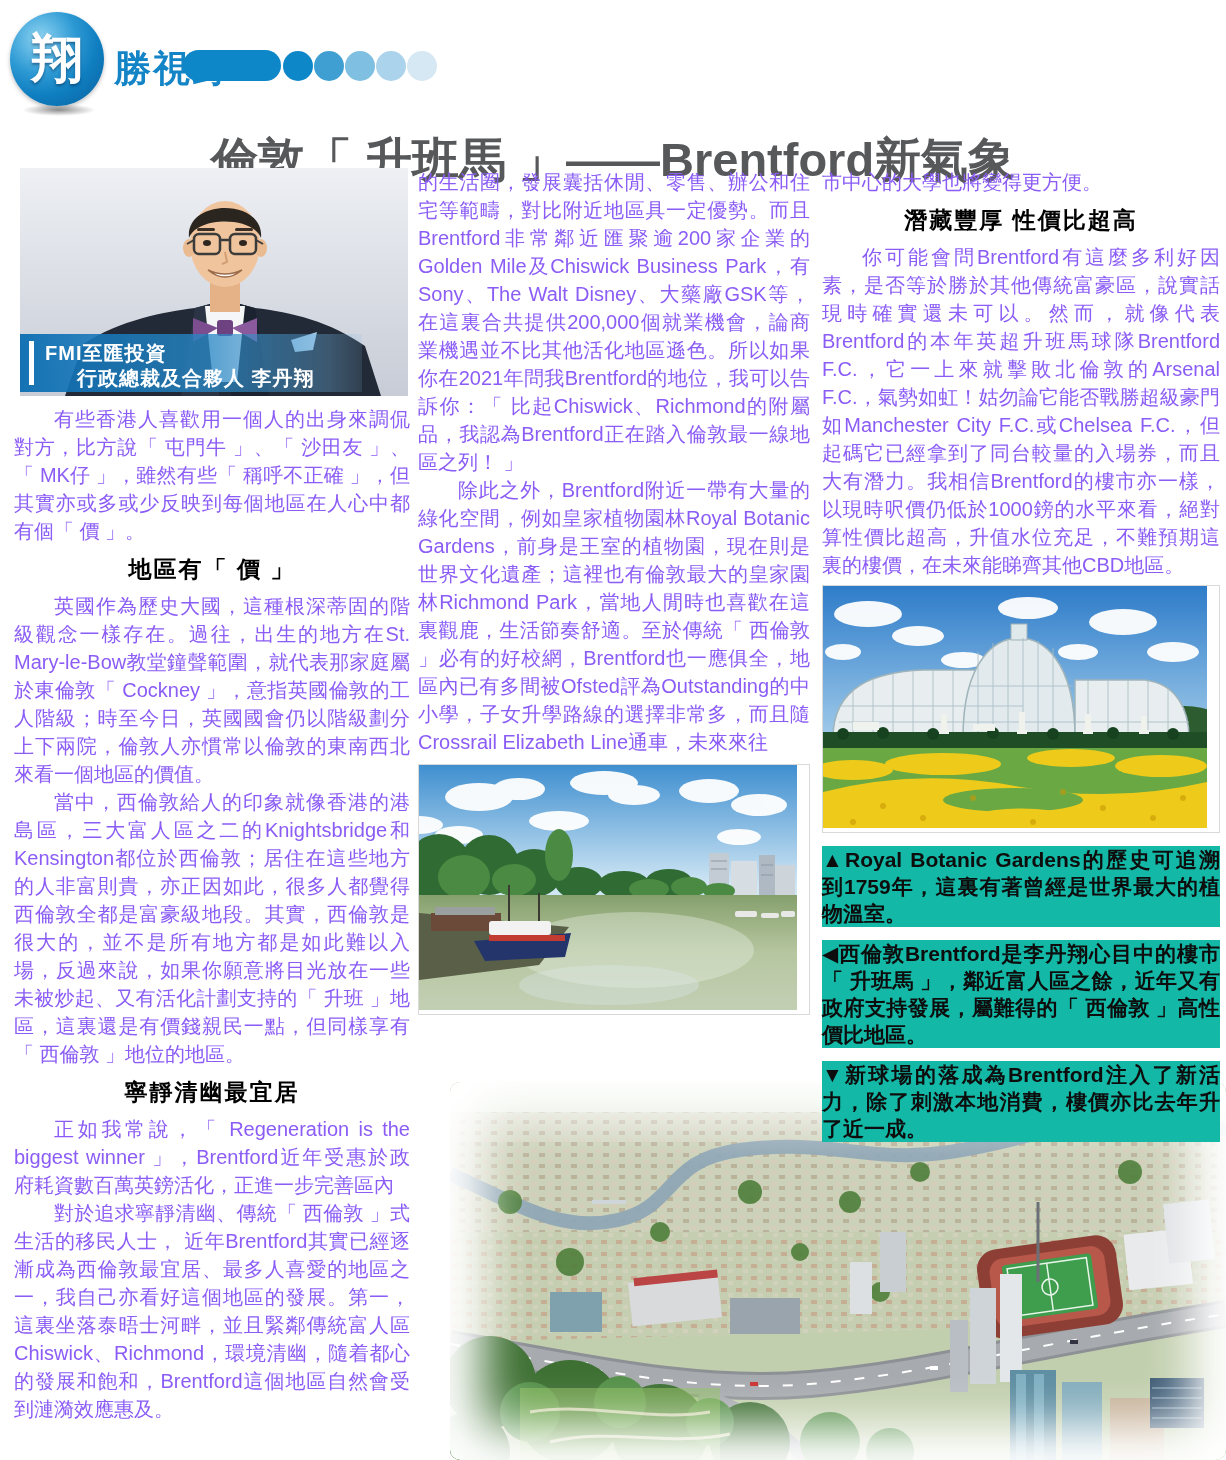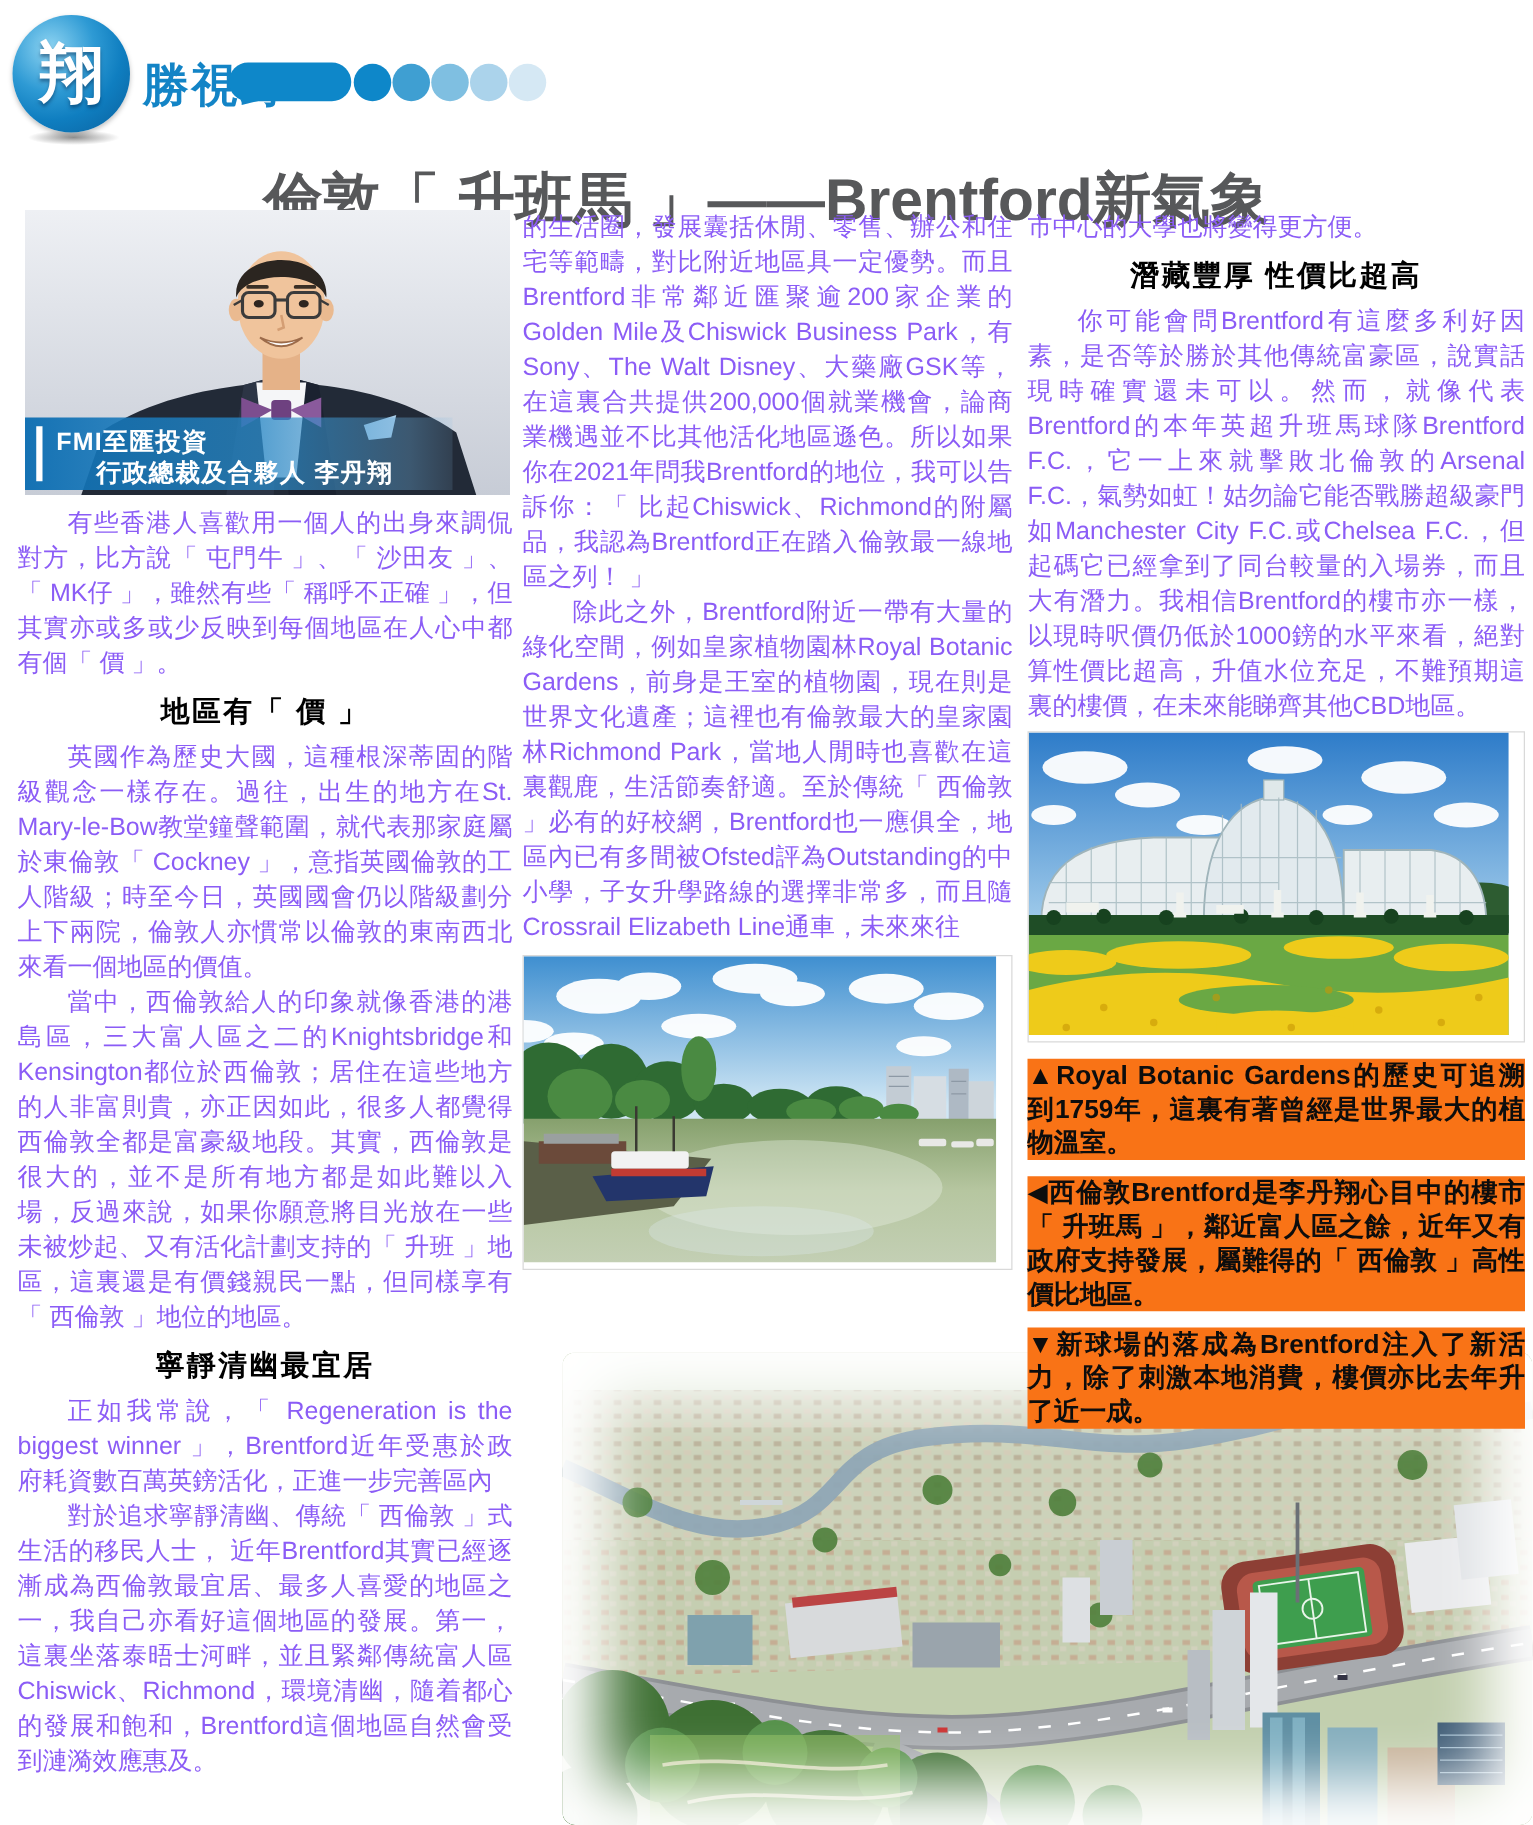--- a/index.html
+++ b/index.html
@@ -44,21 +44,21 @@
   .pcap .l1{position:absolute;left:25px;top:6px;font-size:20px;font-weight:600;letter-spacing:1px;}
   .pcap .l2{position:absolute;left:25px;top:31px;font-size:20px;font-weight:600;letter-spacing:1px;margin-left:32px;}
 
   
   .photo{border:1px solid #d9d9d9;background:#fff;display:block;}
   .mid-photo{margin-top:8px;}
   .right-photo{margin-top:6px;}
 
   
   .cap{font-size:21px;font-weight:700;line-height:27px;text-align:justify;color:#0d0d0d;margin:13px 0 0;
-    background:#f97316;position:relative;z-index:3;}
+    background:#14b8a6;position:relative;z-index:3;}
 
   
   .aerial{position:absolute;left:450px;top:1082px;width:776px;height:378px;z-index:1;border-radius:10px;overflow:hidden;}
   .aerial .feather{position:absolute;inset:0;box-shadow:inset 0 0 48px 34px #ffffff;border-radius:10px;pointer-events:none;}
 </style>
 </head>
 <body>
 
 <div class="page">
 

